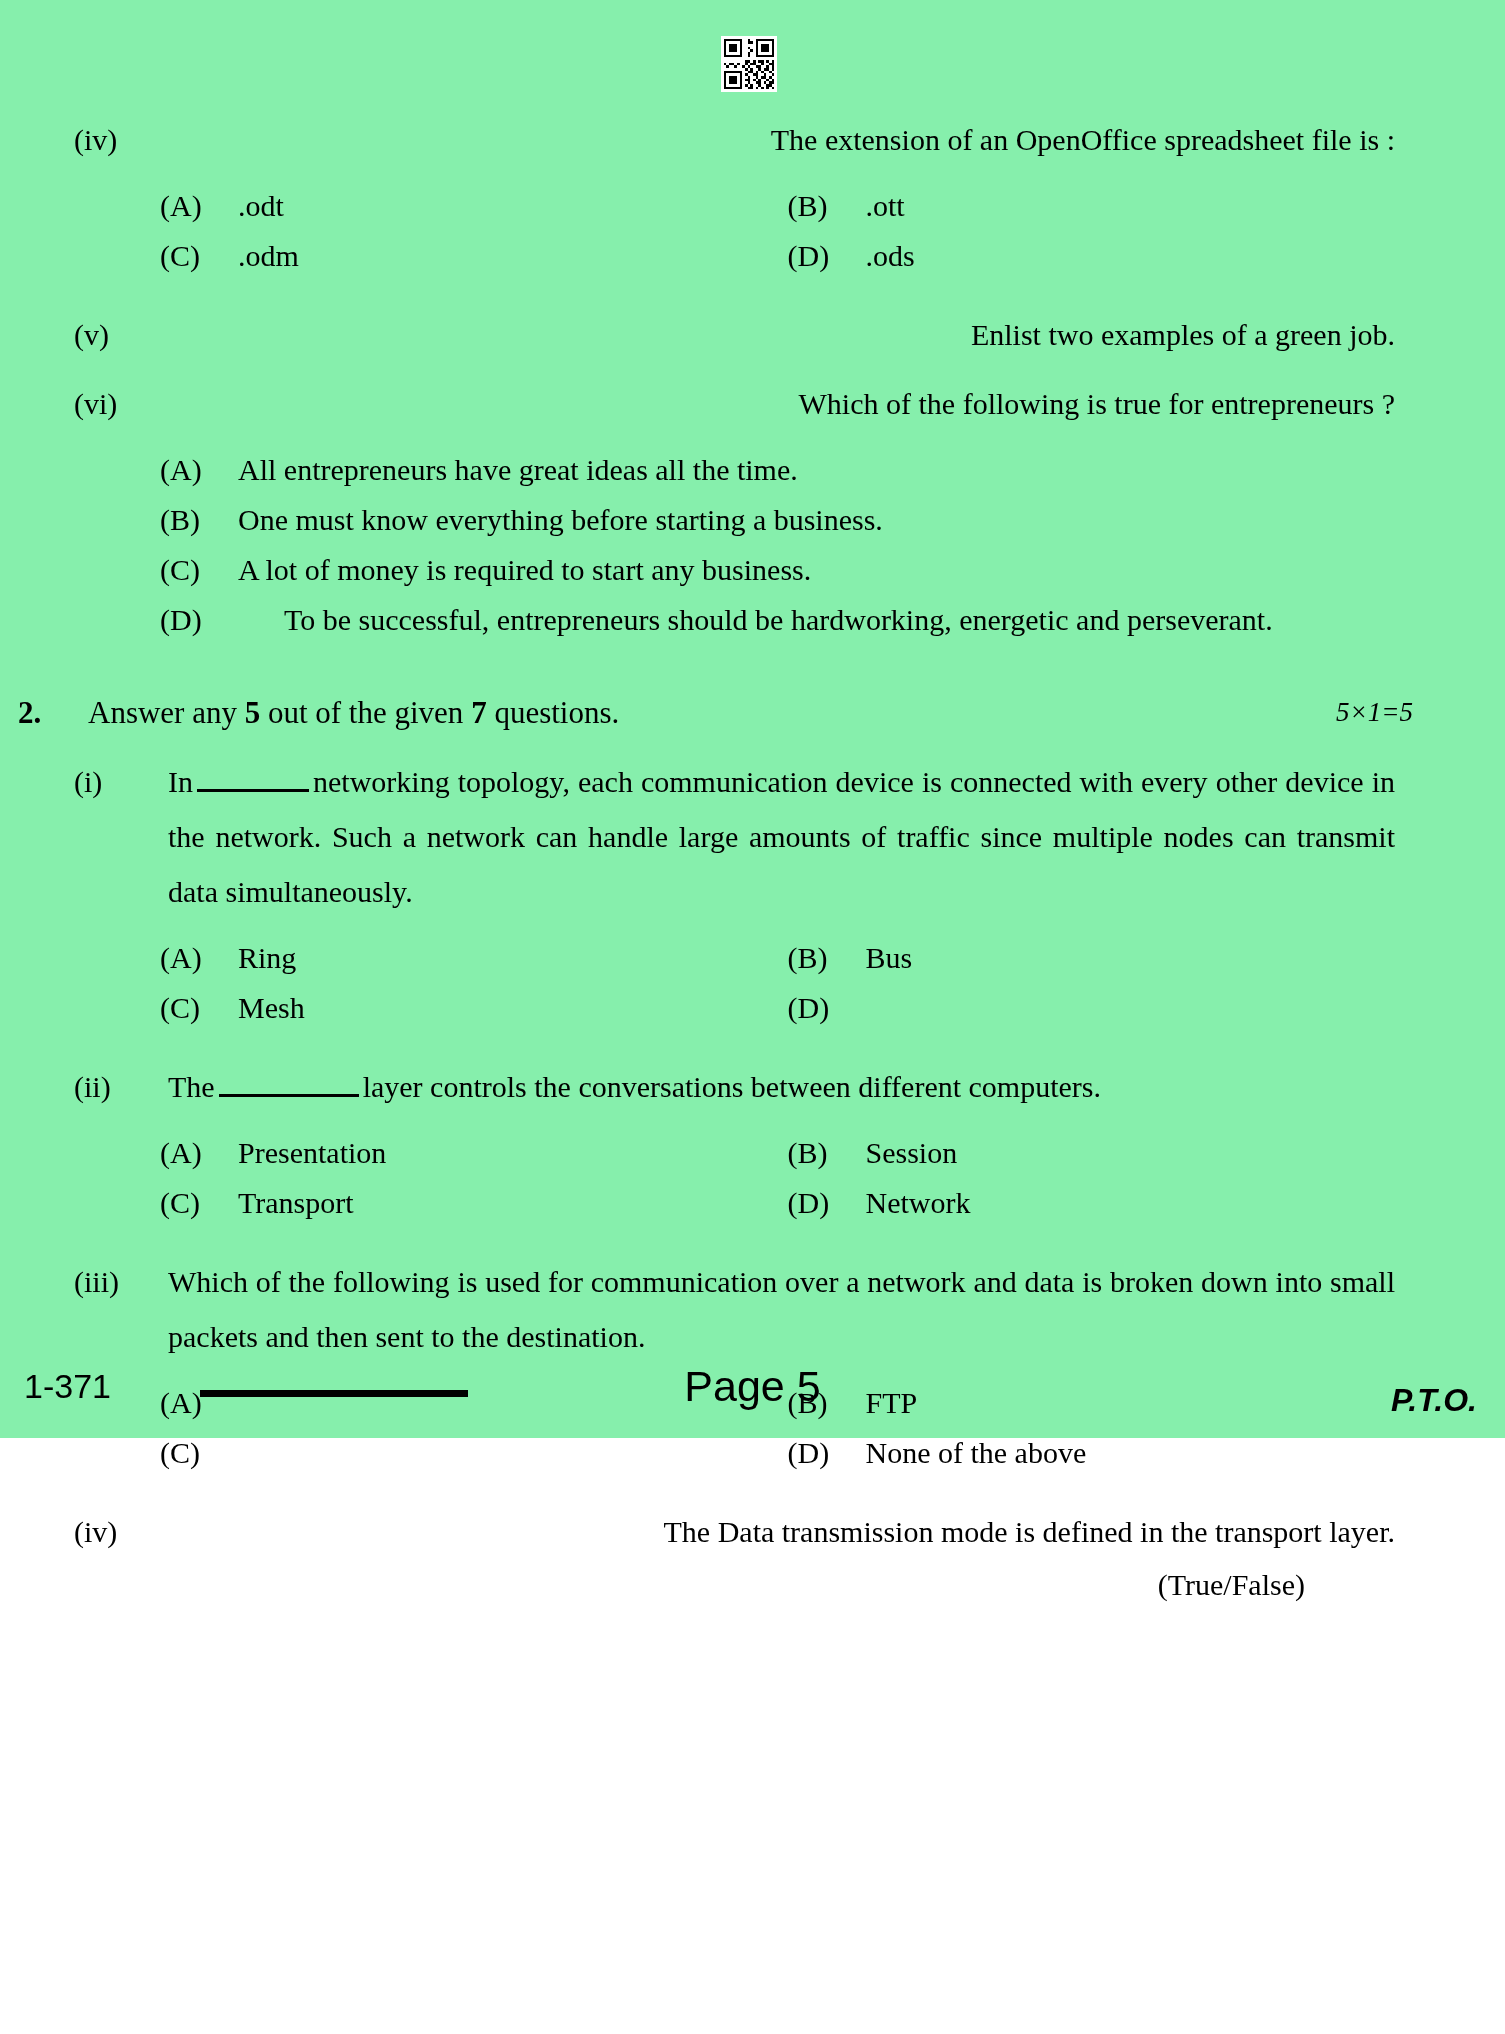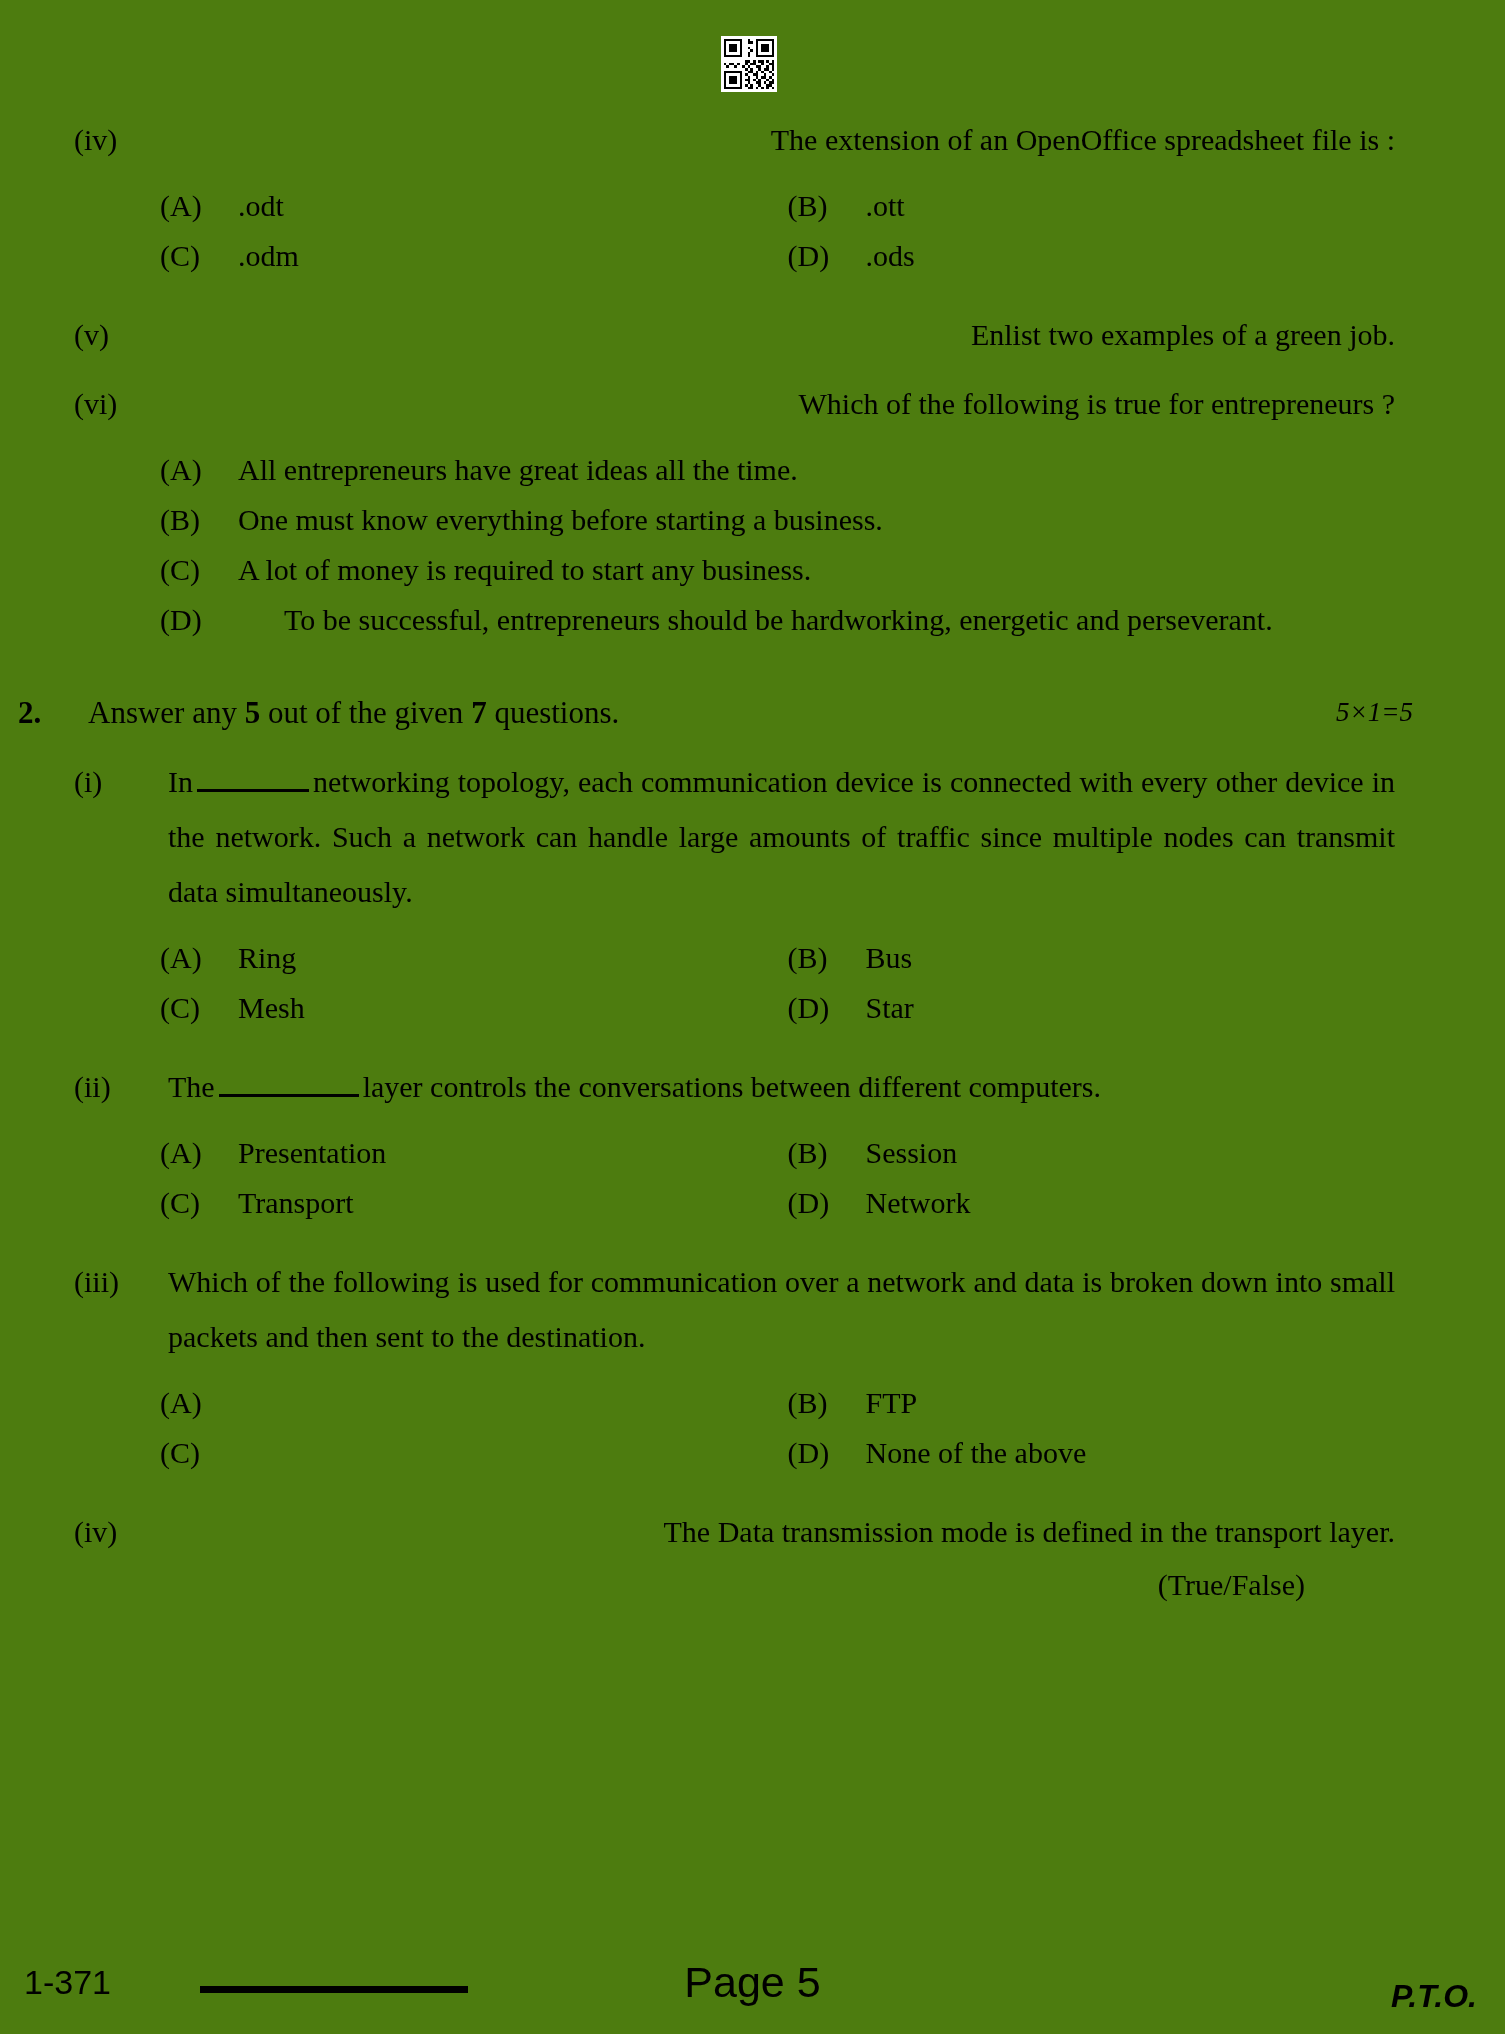--- a/index.html
+++ b/index.html
@@ -14,22 +14,22 @@
     position: relative;
     font-family: "Liberation Serif", "DejaVu Serif", serif;
     color: #000000;
     overflow: hidden;
   }
 
   .page {
     position: absolute;
     left: 0; top: 0;
     width: 1505px;
-    height: 2034px;
-    background: #4d7c0f;
+    height: 1438px;
+    background: #86efac;
   }
 
   
   .qr-wrap {
     position: absolute;
     left: 706px;
     top: 36px;
     width: 86px;
     height: 56px;
   }
@@ -376,21 +376,20 @@
           <span class="opt-text">Bus</span>
         </div>
       </div>
       <div class="opt-line">
         <div class="opt-cell half">
           <span class="opt-label">(C)</span>
           <span class="opt-text">Mesh</span>
         </div>
         <div class="opt-cell half">
           <span class="opt-label">(D)</span>
-          <span class="opt-text">Star</span>
         </div>
       </div>
     </div>
 
     <div class="gap-md"></div>
 
     <div class="q-row">
       <div class="q-num">(ii)</div>
       <div class="q-body"><span>The</span><span class="blank b2"></span><span>layer controls the conversations between different computers.</span></div>
     </div>

